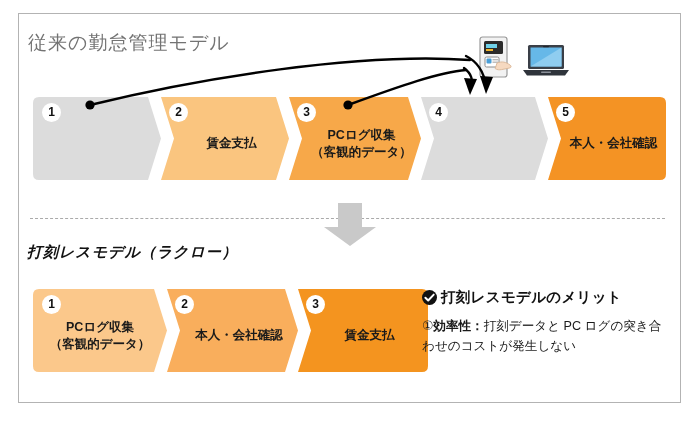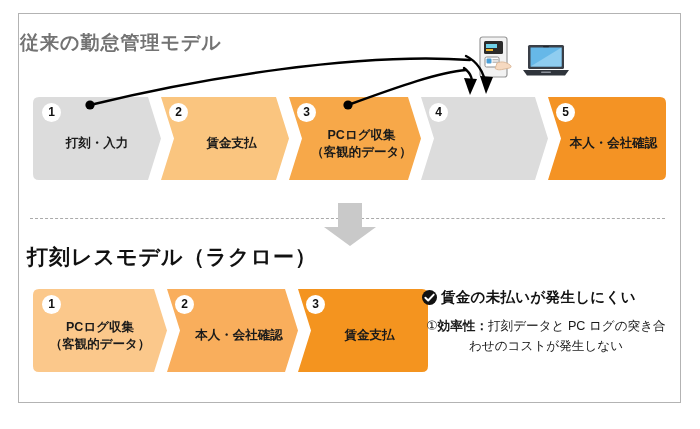--- a/index.html
+++ b/index.html
@@ -23,37 +23,38 @@
     width: 663px;
     height: 390px;
     border: 1px solid #b3b3b3;
     box-sizing: border-box;
     background: #ffffff;
   }
 
   
   .section-title-top {
     position: absolute;
-    left: 20px;
+    left: 28px;
     top: 30px;
     font-size: 19px;
     letter-spacing: 1px;
     color: #737373;
-    font-weight: 700;
+    font-weight: 400;
     white-space: nowrap;
   }
   .section-title-bottom {
     position: absolute;
     left: 27px;
     top: 243px;
-    font-size: 21px;
+    font-size: 15px;
     letter-spacing: 1px;
     color: #111111;
     font-weight: 700;
     white-space: nowrap;
+    font-style: italic;
   }
 
   
   .flow-row {
     position: absolute;
     height: 83px;
   }
   #flow-top  { left: 33px; top: 97px;  width: 633px; }
   #flow-bot  { left: 33px; top: 289px; width: 395px; }
 
@@ -151,40 +152,39 @@
     letter-spacing: 0.3px;
     white-space: nowrap;
   }
   .check-icon { width: 15px; height: 15px; flex: 0 0 15px; display: block; }
   .merit-list {
     margin-top: 9px;
     font-size: 12.6px;
     line-height: 1.62;
     color: #1a1a1a;
   }
-  .merit-item { margin: 0 0 1px 0; text-align: center; }
+  .merit-item { margin: 0 0 1px 0; }
   .merit-item .num { font-weight: 400; }
   .merit-item .key { font-weight: 700; }
 </style>
 </head>
 <body>
 
 <div id="canvas">
 
   <div id="frame"></div>
 
   <div class="section-title-top">従来の勤怠管理モデル</div>
 
   <div class="flow-row" id="flow-top">
       <div class="step" style="left: 0px; width: 128px;">
         <svg class="chev" viewBox="0 0 128 83" preserveAspectRatio="none">
           <path d="M 6,0 H 115 L 128,41.5 L 115,83 H 6 Q 0,83 0,77 V 6 Q 0,0 6,0 Z" fill="#dcdcdc"></path>
         </svg>
         <div class="badge">1</div>
-        <div class="step-label">打刻・入力</div>
       </div>
       <div class="step" style="left: 128px; width: 128px;">
         <svg class="chev" viewBox="0 0 128 83" preserveAspectRatio="none">
           <path d="M 0,0 H 115 L 128,41.5 L 115,83 H 0 L 13,41.5 Z" fill="#fac57f"></path>
         </svg>
         <div class="badge">2</div>
         <div class="step-label" style="padding-left: 13px;">賃金支払</div>
       </div>
       <div class="step multi" style="left: 256px; width: 132px;">
         <svg class="chev" viewBox="0 0 132 83" preserveAspectRatio="none">
@@ -241,21 +241,21 @@
         <div class="step-label" style="padding-left: 13px;">賃金支払</div>
       </div>
     </div>
 
   <div id="merits">
     <div class="merits-head">
       <svg class="check-icon" viewBox="0 0 16 16">
         <circle cx="8" cy="8" r="8" fill="#111111"></circle>
         <path d="M3.6 8.2 L6.6 11.2 L12.5 4.9" stroke="#ffffff" stroke-width="2.1" fill="none" stroke-linecap="round" stroke-linejoin="round"></path>
       </svg>
-      <span>賃金の未払いが発生しにくい</span>
+      <span>打刻レスモデルのメリット</span>
     </div>
     <div class="merit-list" id="merit-list">
         <p class="merit-item"><span class="num">①</span><span class="key">効率性：</span><span class="txt">打刻データと PC ログの突き合わせのコストが発生しない</span></p>
       </div>
   </div>
 
   <svg id="overlay" viewBox="0 0 700 429">
     <g>
       <path d="M90,105 C 200,78 360,52 470,60" stroke="#000000" stroke-width="2.4" fill="none" stroke-linecap="round"></path>
       <path d="M466,56 C 478,62 484,72 486,86" stroke="#000000" stroke-width="2.4" fill="none" stroke-linecap="round"></path>

